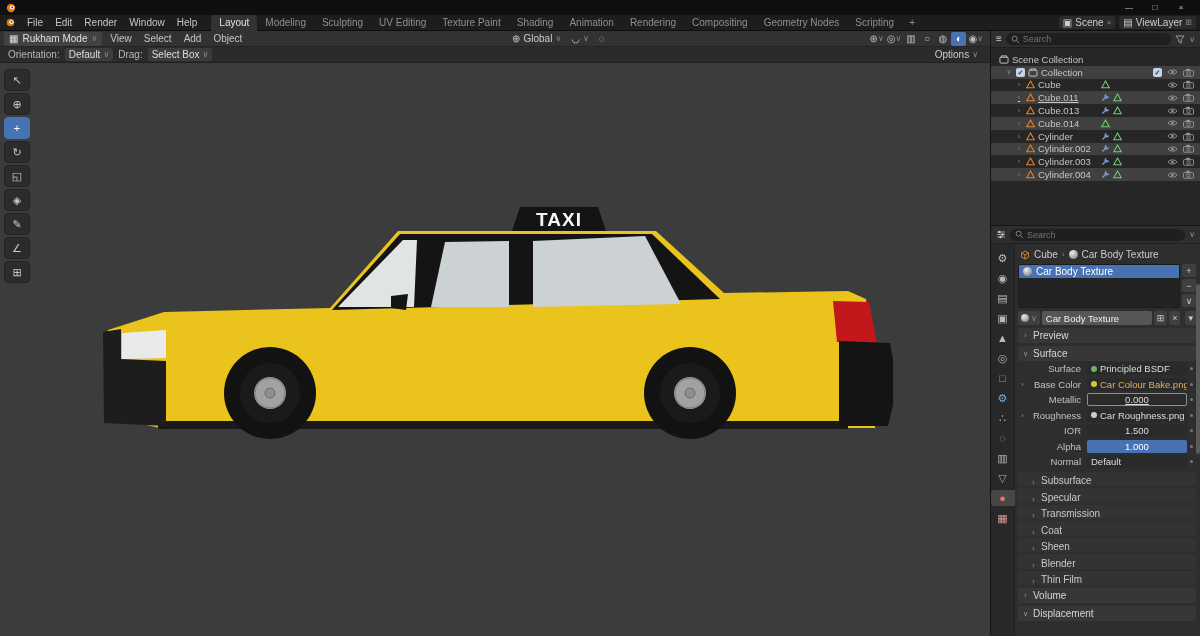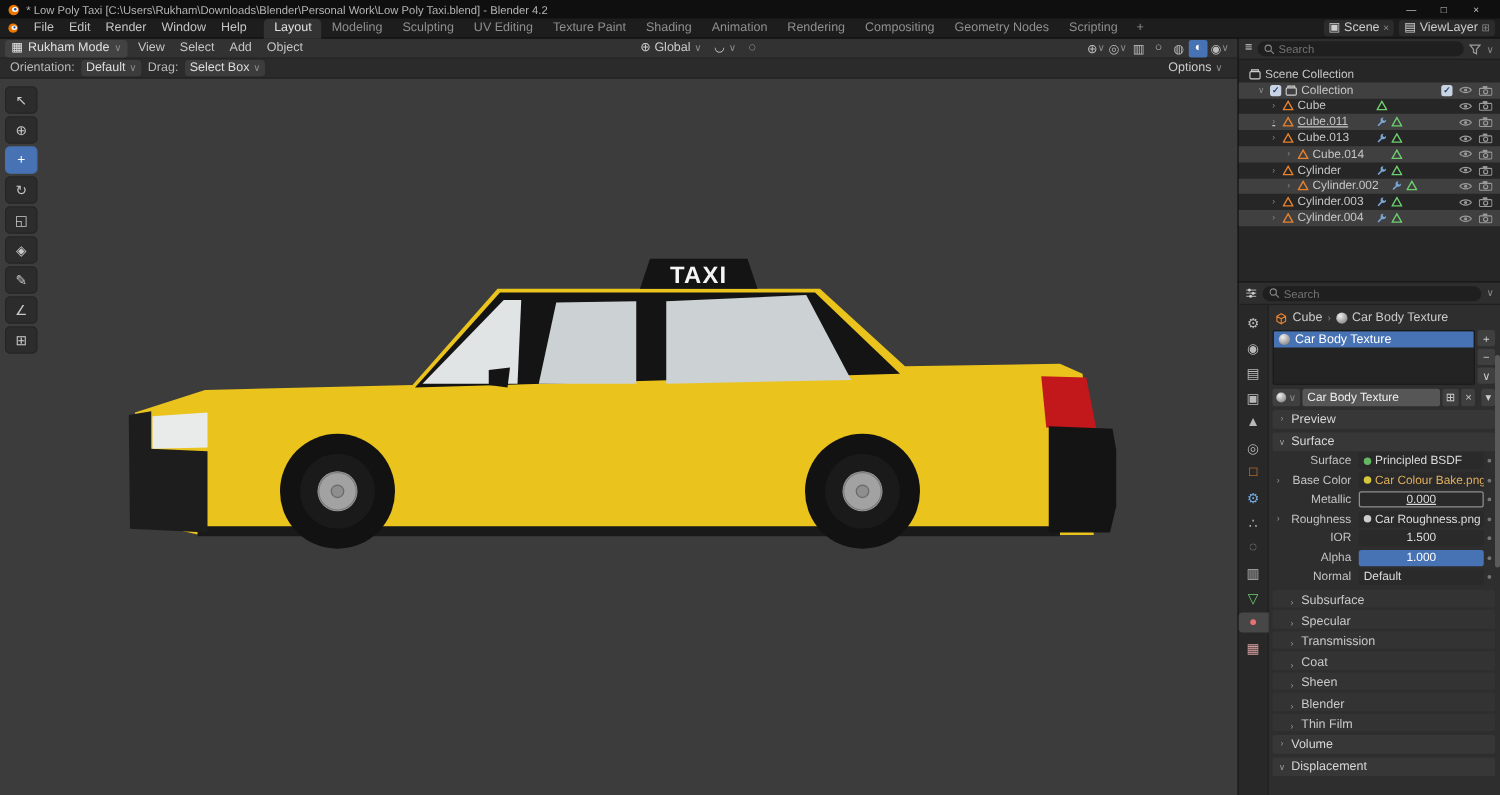--- a/index.html
+++ b/index.html
@@ -111,21 +111,20 @@
 <div id="app">
 
   <div class="titlebar">
     <span class="mini-ic">
       <svg width="10" height="10" viewBox="0 0 10 10">
           <circle cx="5" cy="5" r="4.2" fill="#ea7600"></circle>
           <ellipse cx="6" cy="4.6" rx="2.4" ry="2" fill="#ffffff"></ellipse>
           <circle cx="6.2" cy="4.4" r="1" fill="#1e4e9c"></circle>
         </svg>
     </span>
-    <span>* Low Poly Taxi [C:\Users\Rukham\Downloads\Blender\Personal Work\Low Poly Taxi.blend] - Blender 4.2</span>
     <div class="winctl">
       <span class="wbtn">—</span>
       <span class="wbtn">□</span>
       <span class="wbtn">×</span>
     </div>
   </div>
 
   <div class="menubar">
     <span class="app-menu-btn">
       <svg width="9" height="9" viewBox="0 0 10 10">
@@ -431,21 +430,21 @@
             </span>
             <span class="mini-ic">
               <svg width="11" height="9" viewBox="0 0 12 9">
                 <rect x="0.5" y="2.5" width="11" height="6" rx="1" fill="none" stroke="#9a9a9a"></rect>
                 <circle cx="6" cy="5.5" r="1.8" fill="none" stroke="#9a9a9a"></circle>
                 <rect x="3.5" y="0.5" width="4" height="2" fill="#9a9a9a"></rect>
               </svg>
             </span>
           </span>
         </div>
-        <div class="ol-row alt" style="padding-left: 36px;">
+        <div class="ol-row alt" style="padding-left: 24px;">
           <span class="ol-exp">›</span>
           <span class="mini-ic">
             <svg width="9" height="9" viewBox="0 0 10 10">
               <path d="M5 1.2 L9.2 8.6 L0.8 8.6 Z" fill="none" stroke="#e8822d" stroke-width="1.2"></path>
             </svg>
           </span>
           <span class="ol-name">Cube.014</span>
           <span class="ol-badges">
             <span class="mini-ic">
               <svg width="9" height="9" viewBox="0 0 10 10">
@@ -499,21 +498,21 @@
             </span>
             <span class="mini-ic">
               <svg width="11" height="9" viewBox="0 0 12 9">
                 <rect x="0.5" y="2.5" width="11" height="6" rx="1" fill="none" stroke="#9a9a9a"></rect>
                 <circle cx="6" cy="5.5" r="1.8" fill="none" stroke="#9a9a9a"></circle>
                 <rect x="3.5" y="0.5" width="4" height="2" fill="#9a9a9a"></rect>
               </svg>
             </span>
           </span>
         </div>
-        <div class="ol-row alt" style="padding-left: 36px;">
+        <div class="ol-row alt" style="padding-left: 24px;">
           <span class="ol-exp">›</span>
           <span class="mini-ic">
             <svg width="9" height="9" viewBox="0 0 10 10">
               <path d="M5 1.2 L9.2 8.6 L0.8 8.6 Z" fill="none" stroke="#e8822d" stroke-width="1.2"></path>
             </svg>
           </span>
           <span class="ol-name">Cylinder.002</span>
           <span class="ol-badges">
             <span class="mini-ic">
               <svg width="9" height="9" viewBox="0 0 10 10">

